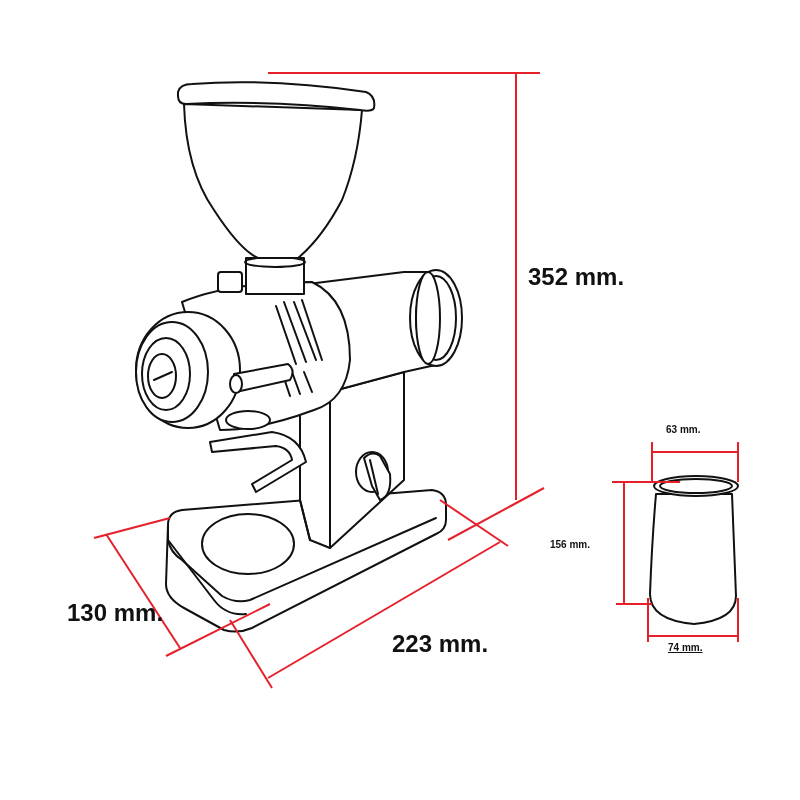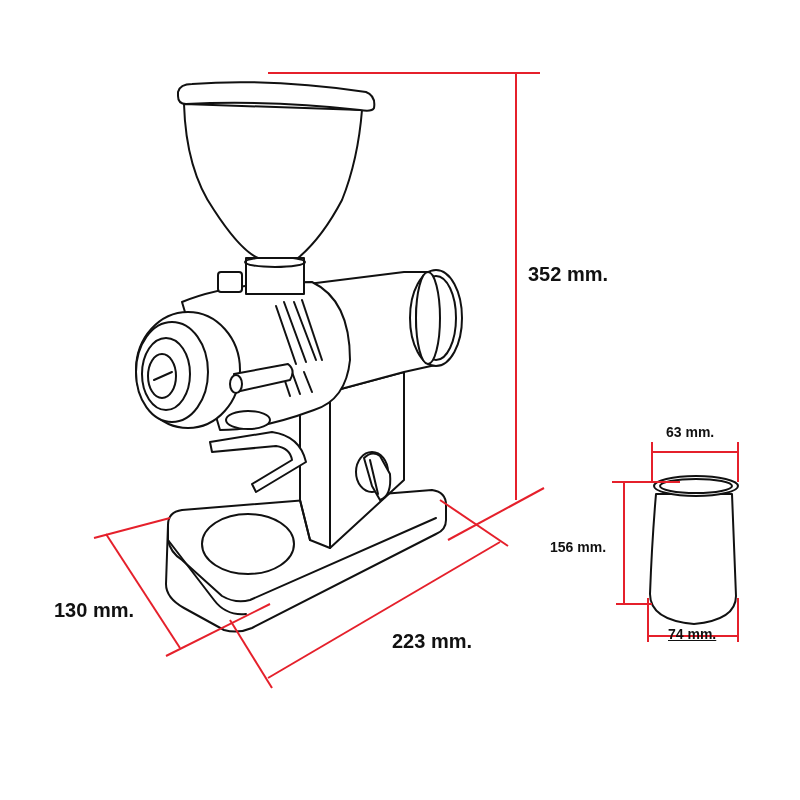--- a/index.html
+++ b/index.html
@@ -4,22 +4,22 @@
   <style>
     html, body { margin: 0; padding: 0; background: #ffffff; }
     body { width: 800px; height: 800px; position: relative; overflow: hidden;
            font-family: "Liberation Sans", sans-serif; }
     svg { position: absolute; left: 0; top: 0; }
     .ink { fill: none; stroke: #111111; stroke-width: 2; stroke-linejoin: round; stroke-linecap: round; }
     .inkw { fill: #ffffff; stroke: #111111; stroke-width: 2; stroke-linejoin: round; stroke-linecap: round; }
     .dim { fill: none; stroke: #e5202b; stroke-width: 2; }
     .label { position: absolute; font-weight: bold; color: #111111; white-space: nowrap;
              font-family: "Liberation Sans", sans-serif; }
-    .big { font-size: 20px; }
-    .small { font-size: 14px; }
+    .big { font-size: 24px; }
+    .small { font-size: 10px; }
   </style>
 </head>
 <body>
 
 <svg width="800" height="800" viewBox="0 0 800 800">
 
   <g>
     <path class="inkw" d="M168,525 Q168,512 182,510 L432,490 Q446,492 446,505 L446,520 Q446,530 436,534 L252,628 Q238,634 224,630 L184,608 Q166,598 166,584 Z"></path>
     <path class="ink" d="M168,525 L168,540 Q170,552 182,560 L222,596 Q236,604 250,600 L436,518"></path>
     <path class="ink" d="M168,540 L214,600 Q226,616 246,614"></path>
@@ -107,18 +107,18 @@
     <line class="dim" x1="612" y1="482" x2="680" y2="482"></line>
     <line class="dim" x1="624" y1="482" x2="624" y2="604"></line>
     <line class="dim" x1="616" y1="604" x2="652" y2="604"></line>
     <line class="dim" x1="648" y1="598" x2="648" y2="642"></line>
     <line class="dim" x1="738" y1="598" x2="738" y2="642"></line>
     <line class="dim" x1="648" y1="636" x2="738" y2="636"></line>
   </g>
 </svg>
 
 <div class="label big" style="left:528px; top:263px;">352 mm.</div>
-<div class="label big" style="left:54px; top:599px;">130 mm.</div>
+<div class="label big" style="left:67px; top:599px;">130 mm.</div>
 <div class="label big" style="left:392px; top:630px;">223 mm.</div>
 
 <div class="label small" style="left:666px; top:424px;">63 mm.</div>
 <div class="label small" style="left:550px; top:539px;">156 mm.</div>
-<div class="label small" style="left:668px; top:626px;text-decoration:underline;">74 mm.</div>
+<div class="label small" style="left:668px; top:642px;text-decoration:underline;">74 mm.</div>
 
 </body></html>

